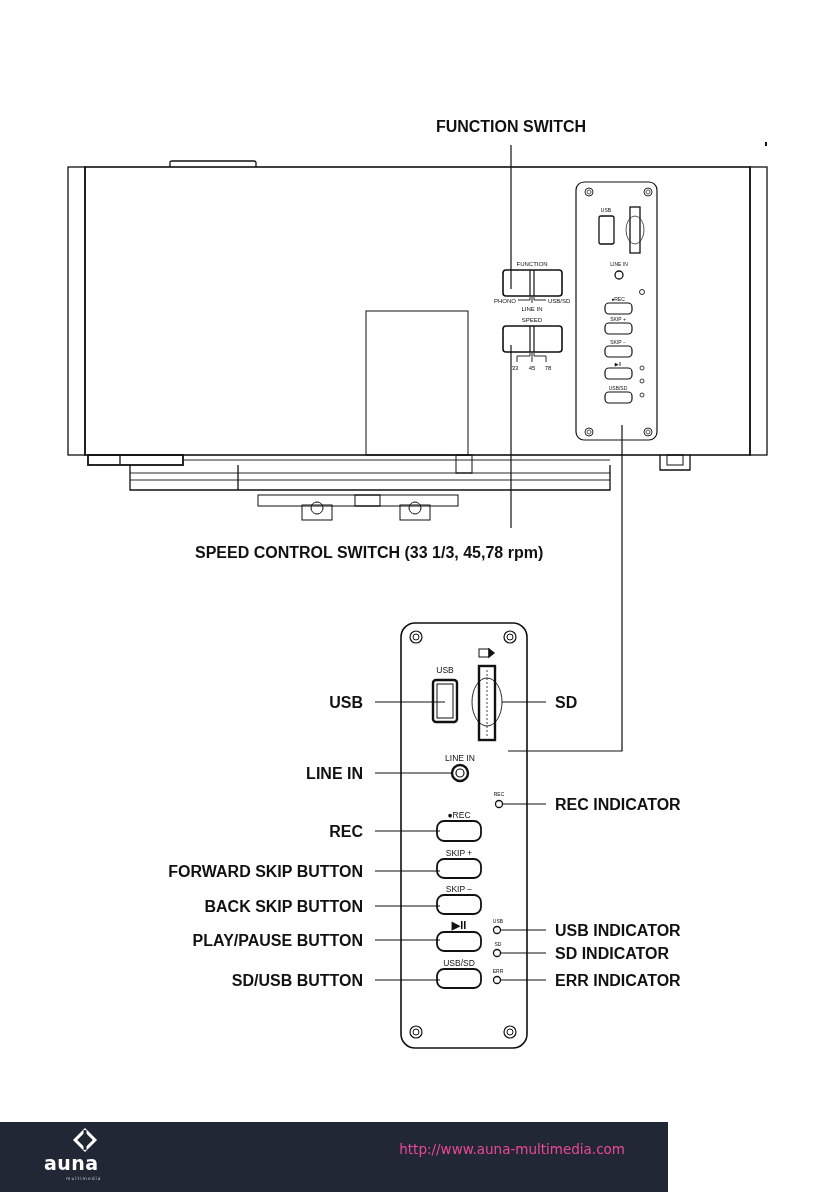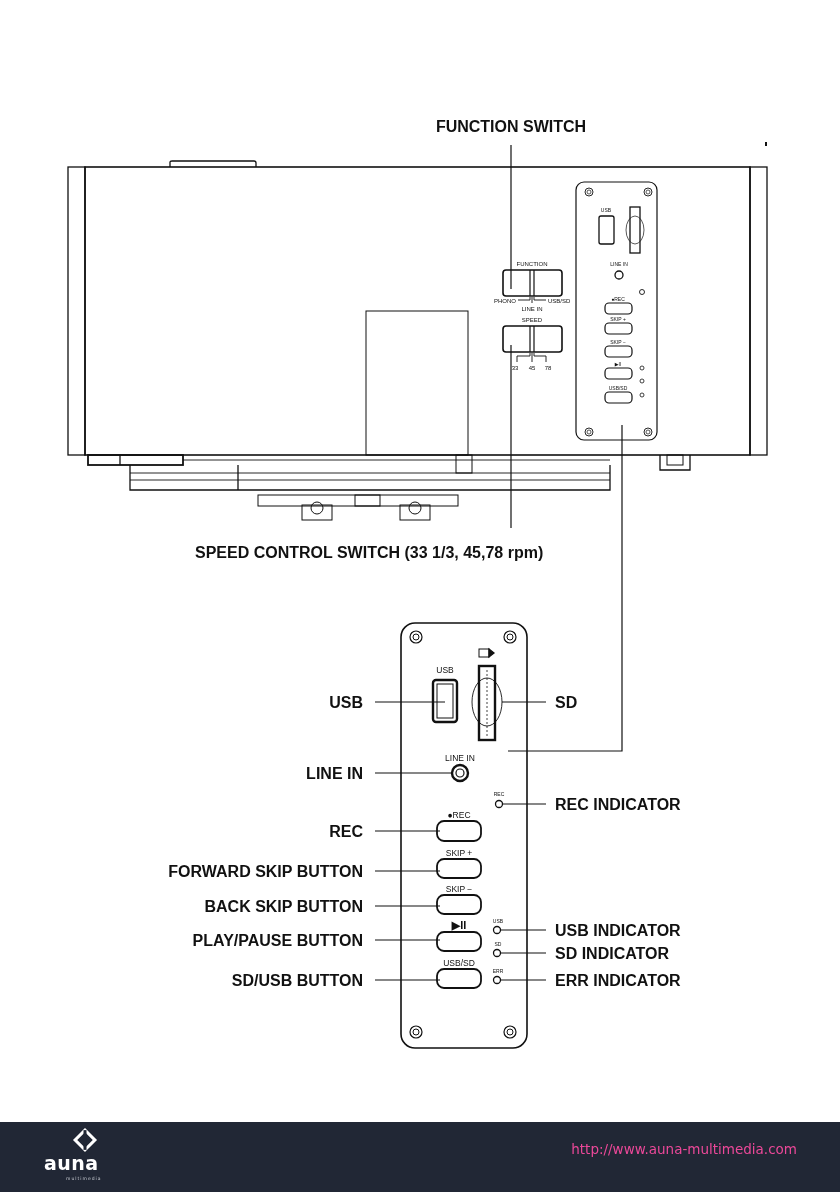--- a/index.html
+++ b/index.html
@@ -2,21 +2,21 @@
 <html><head>
 <meta charset="utf-8">
 <style>
   html, body { margin:0; padding:0; background:#ffffff; }
   body { width:840px; height:1192px; position:relative; overflow:hidden; font-family:"Liberation Sans", sans-serif; }
   svg text { font-family:"Liberation Sans", sans-serif; }
   .callout { font-weight:bold; font-size:16px; fill:#111; }
   .small { font-size:6px; fill:#111; }
   .tiny { font-size:5px; fill:#111; }
   .panel-lbl { font-size:8.5px; fill:#111; }
-  .footer { position:absolute; left:0; top:1122px; width:840px; height:70px; background:#212735; }
+  .footer { position:absolute; left:0; top:1122px; width:668px; height:70px; background:#212735; }
   .footer .url { position:absolute; right:43px; top:19px; color:#ec4899; font-family:"DejaVu Sans", sans-serif; font-size:13.5px; }
   .footer .logo { position:absolute; left:45px; top:6px; width:80px; height:56px; }
   .footer .brand { position:absolute; left:44px; top:30px; color:#fff; font-family:"DejaVu Sans", sans-serif; font-weight:bold; font-size:19px; letter-spacing:0.5px; }
   .footer .sub { position:absolute; left:66px; top:54px; color:#c8ccd3; font-family:"DejaVu Sans", sans-serif; font-size:4.5px; letter-spacing:1px; }
 </style>
 </head>
 <body>
 
 <svg width="840" height="1122" viewBox="0 0 840 1122" xmlns="http://www.w3.org/2000/svg" style="position:absolute;left:0;top:0;">
   <g fill="none" stroke="#111" stroke-width="1.3">

